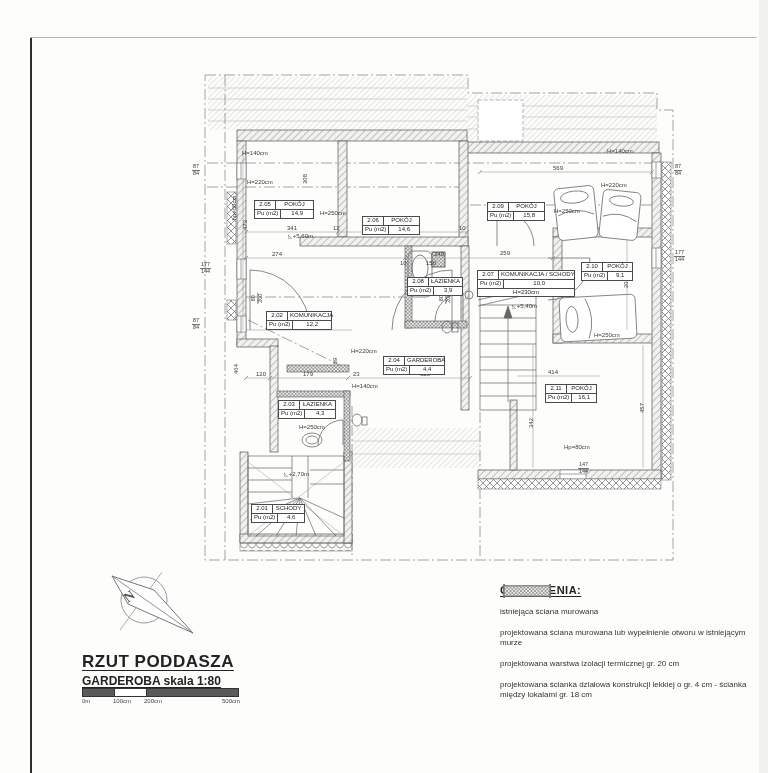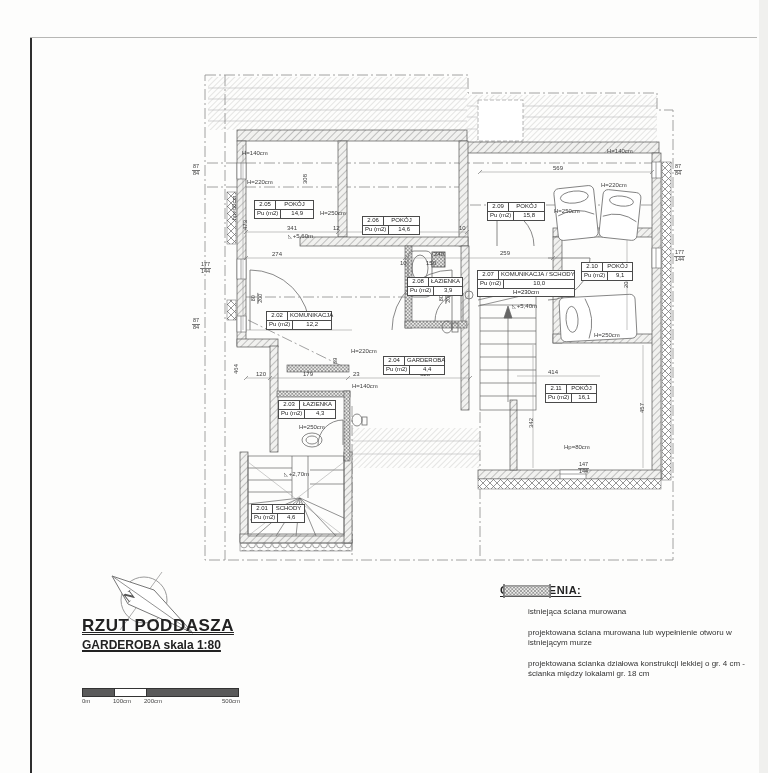--- a/index.html
+++ b/index.html
@@ -22,25 +22,25 @@
   .v{transform:rotate(-90deg);transform-origin:center center;}
   .hnote{position:absolute;font-size:6px;color:#3d3d3d;white-space:nowrap;z-index:4;}
   .lvl{position:absolute;font-size:6px;color:#3d3d3d;white-space:nowrap;z-index:4;}
   .lvl::before{content:"◺";font-size:5px;margin-right:1px;}
   .win{position:absolute;font-size:5.5px;line-height:1.05;color:#3d3d3d;text-align:center;z-index:4;}
   .win span{display:block;padding:0 1px;}
   .win .b{border-top:1px solid #777;}
   
   #legend{position:absolute;left:500px;top:584px;width:262px;z-index:6;}
   #legend .ltitle{font-size:11px;font-weight:bold;text-decoration:underline;text-underline-offset:2px;letter-spacing:.5px;}
-  .litem{display:flex;gap:10px;align-items:center;margin-top:11px;margin-left:28px;}
+  .litem{display:flex;gap:10px;align-items:center;margin-top:11px;}
   .litem .swatch{flex:0 0 54px;}
   .litem .ltext{font-size:8px;color:#333;line-height:1.25;}
   
-  #titleblock{position:absolute;left:82px;top:616px;z-index:6;text-decoration:underline;}
+  #titleblock{position:absolute;left:82px;top:652px;z-index:6;}
   #titleblock .t1{font-size:17px;font-weight:bold;letter-spacing:.5px;text-decoration:underline;text-underline-offset:3px;}
   #titleblock .t2{font-size:12px;font-weight:bold;margin-top:2px;text-decoration:underline;text-underline-offset:2px;}
   #scalebar{position:absolute;left:82px;top:688px;width:155px;z-index:6;}
   #scalebar .bar{display:flex;height:7px;border:1px solid #333;width:155px;}
   #scalebar .s1{width:31px;background:#5a5a5a;}
   #scalebar .s2{width:31px;background:#fff;border-left:1px solid #333;border-right:1px solid #333;}
   #scalebar .s3{flex:1;background:#5a5a5a;}
   #scalebar .ticks{position:relative;height:10px;font-size:6px;color:#444;}
   #scalebar .ticks span{position:absolute;top:1px;}
 </style>
@@ -487,20 +487,28 @@
     <div class="litem">
       <svg class="swatch" width="54" height="14">
         <rect x="4" y="2" width="46" height="10" fill="url(#patDiamond)" stroke="#777" stroke-width="0.7"></rect>
         <line x1="4" y1="0" x2="4" y2="14" stroke="#777"></line>
           <line x1="50" y1="0" x2="50" y2="14" stroke="#777"></line>
       </svg>
       <div class="ltext">projektowana ściana murowana lub wypełnienie otworu w istniejącym murze</div>
     </div>
     <div class="litem">
       <svg class="swatch" width="54" height="14">
+        <rect x="4" y="2" width="46" height="10" fill="url(#patInsul)" stroke="#777" stroke-width="0.7"></rect>
+        <line x1="4" y1="0" x2="4" y2="14" stroke="#777"></line>
+          <line x1="50" y1="0" x2="50" y2="14" stroke="#777"></line>
+      </svg>
+      <div class="ltext">projektowana warstwa izolacji termicznej gr. 20 cm</div>
+    </div>
+    <div class="litem">
+      <svg class="swatch" width="54" height="14">
         <rect x="4" y="2" width="46" height="10" fill="url(#patDense)" stroke="#777" stroke-width="0.7"></rect>
         <line x1="4" y1="0" x2="4" y2="14" stroke="#777"></line>
           <line x1="50" y1="0" x2="50" y2="14" stroke="#777"></line>
       </svg>
       <div class="ltext">projektowana ścianka działowa konstrukcji lekkiej o gr. 4 cm - ścianka między lokalami gr. 18 cm</div>
     </div>
   </div>
 
   <div id="titleblock">
     <div class="t1">RZUT PODDASZA</div>

